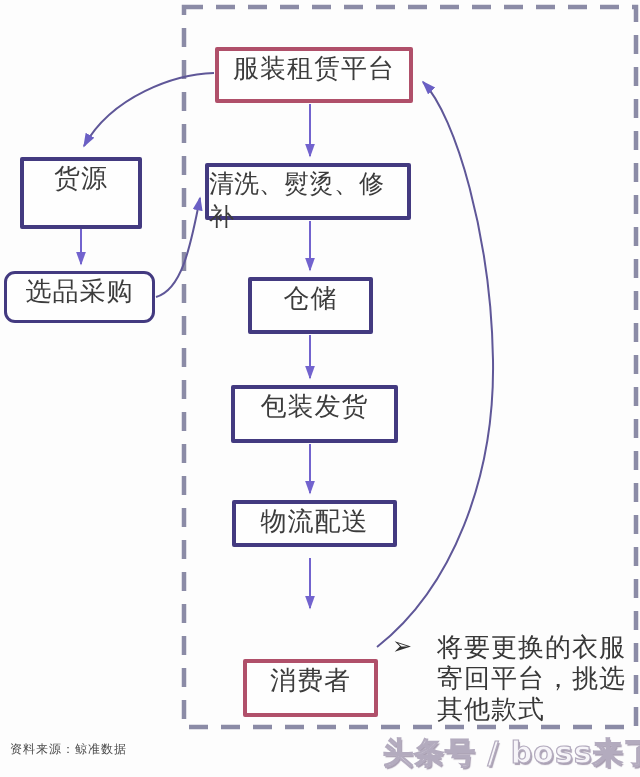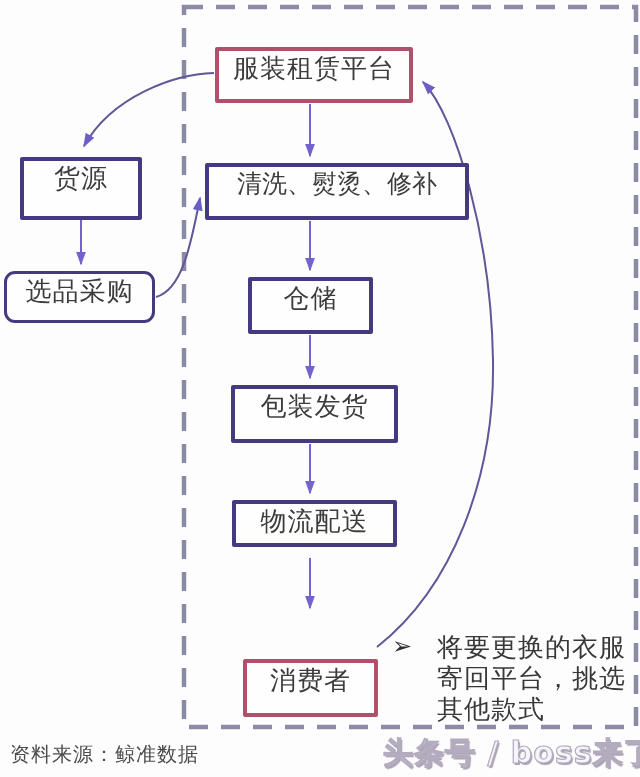--- a/index.html
+++ b/index.html
@@ -14,38 +14,38 @@
   .node{
     position:absolute;z-index:2;
     background:#fefefe;
     display:flex;align-items:flex-start;justify-content:center;
     color:#3c3c3c;font-size:26px;letter-spacing:1px;
     border-radius:2px;box-sizing:border-box;
   }
   .indigo{border:4px solid #433a80;}
   .pink{border:4px solid #b0506a;}
   .node-platform{left:215px;top:47px;width:198px;height:56px;}
-  .node-supply{left:20px;top:157px;width:122px;height:63px;}
+  .node-supply{left:20px;top:157px;width:122px;height:72px;}
   .node-selection{left:4px;top:271px;width:151px;height:52px;border-width:3px;border-radius:11px;}
-  .node-cleaning{left:205px;top:163px;width:264px;height:57px;font-size:25px;letter-spacing:0;}
+  .node-cleaning{left:205px;top:163px;width:206px;height:57px;font-size:25px;letter-spacing:0;}
   .node-warehouse{left:248px;top:277px;width:125px;height:57px;}
   .node-packing{left:231px;top:385px;width:167px;height:58px;}
   .node-logistics{left:232px;top:500px;width:165px;height:47px;}
   .node-consumer{left:243px;top:615px;width:135px;height:58px;margin-top:44px;}
   .annotation-arrow{
     position:absolute;z-index:2;left:392px;top:634px;
     font-size:24px;color:#2f2f2f;line-height:1;
   }
   .annotation{
     position:absolute;z-index:2;left:437px;top:632px;width:195px;
     color:#383838;font-size:26px;line-height:31px;letter-spacing:1px;
   }
   .source-note{
     position:absolute;z-index:2;left:10px;top:741px;
-    color:#4b4b4b;font-size:20px;letter-spacing:1px;
+    color:#4b4b4b;font-size:12px;letter-spacing:1px;
   }
   .watermark{
     position:absolute;z-index:2;left:383px;top:733px;
     font-size:30px;font-weight:bold;letter-spacing:1px;
     color:#f7f5f9;
     -webkit-text-stroke:1.2px #b3abbe;
     text-shadow:1.5px 1.5px 1px #a89eb1;
     white-space:nowrap;
   }
 </style>

